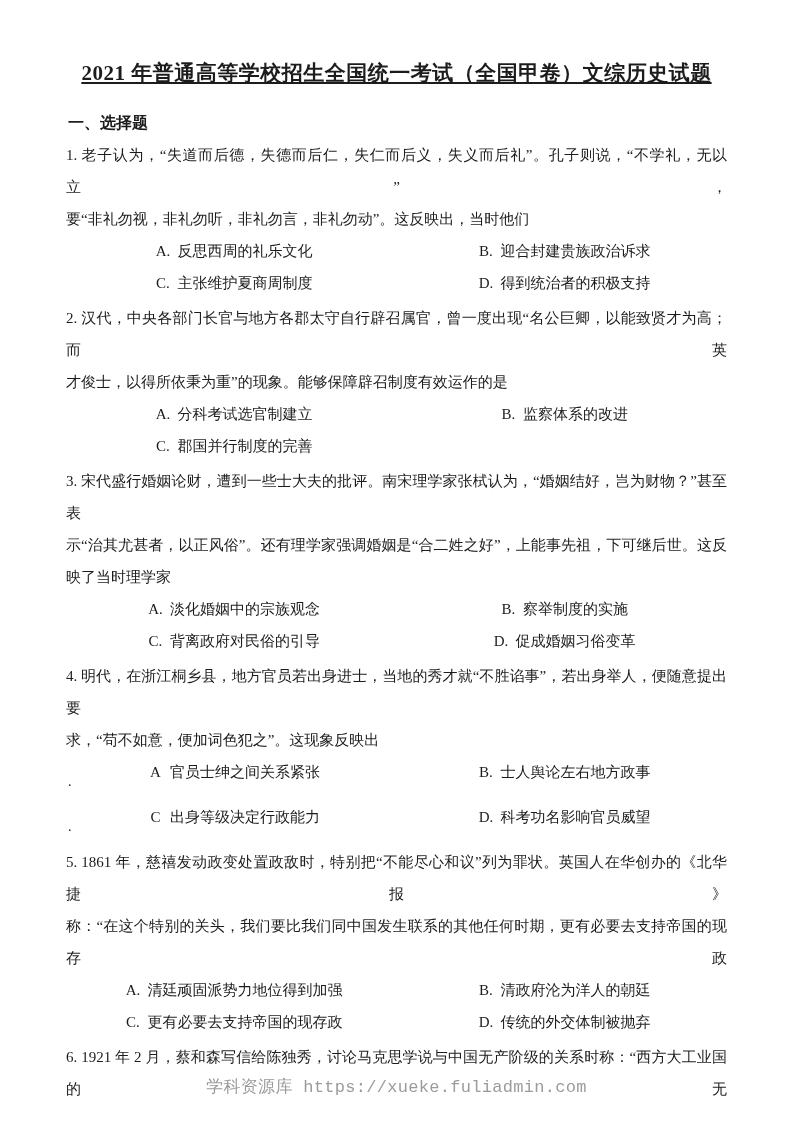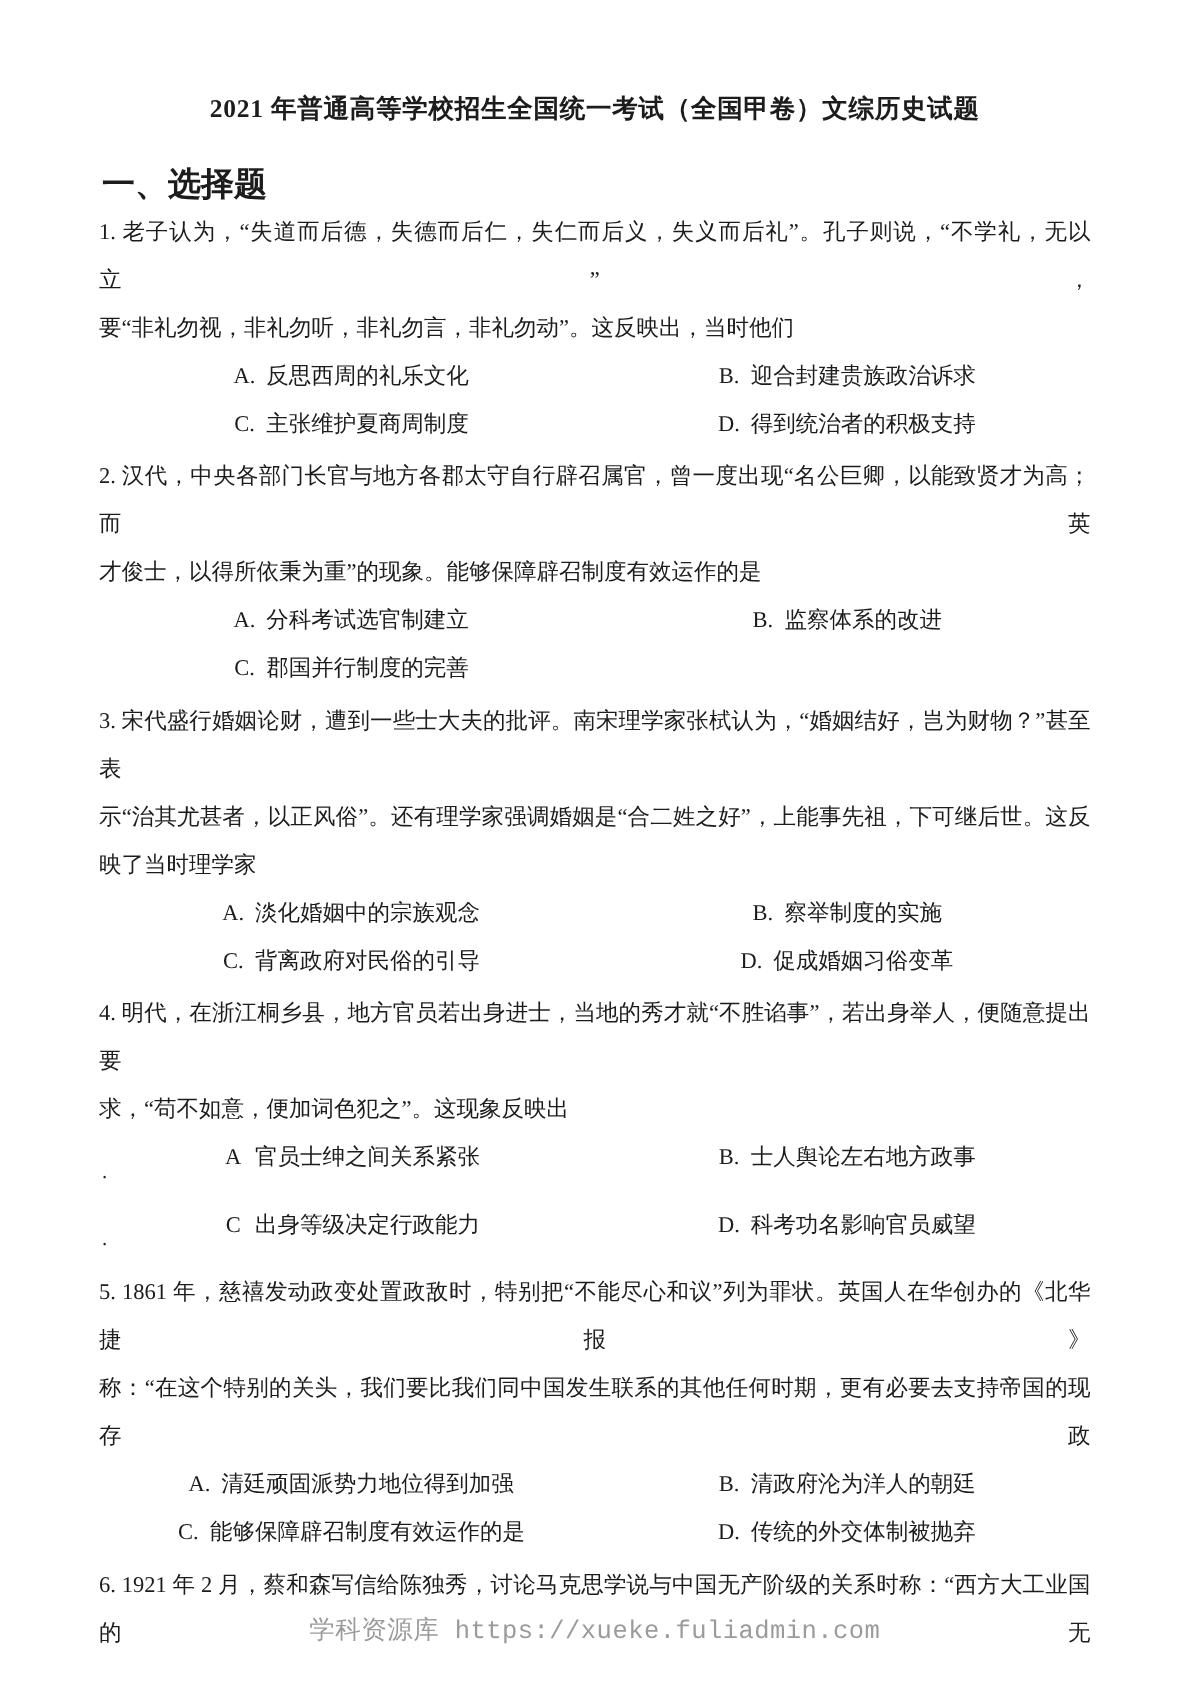--- a/index.html
+++ b/index.html
@@ -3,25 +3,25 @@
 <meta charset="utf-8">
 <style>
   html,body{margin:0;padding:0;background:#ffffff;}
   .page{
     width:793px;height:1122px;box-sizing:border-box;position:relative;
     background:#ffffff;color:#1c1c1c;overflow:hidden;
     padding:56px 66px 0 66px;
     font-family:"Liberation Serif","DejaVu Serif",serif;
   }
   .title{
-    font-size:17px;font-weight:700;text-align:center;
-    margin:0 0 0 0;line-height:34px;letter-spacing:0.5px;
+    font-size:21px;font-weight:700;text-align:center;
+    margin:0 0 0 0;line-height:34px;letter-spacing:0.5px;text-decoration:underline;
   }
   .section-heading{
-    font-size:22px;font-weight:700;margin:21px 0 4px 2px;line-height:24px;
+    font-size:16px;font-weight:700;margin:21px 0 4px 2px;line-height:24px;
   }
   .question{margin-top:3px;}
   .stem-line{
     font-size:15px;line-height:32px;white-space:normal;
   }
   .fill{text-align:justify;text-align-last:justify;}
   .opt-row{font-size:15px;line-height:32px;}
   .opt-row.two{display:grid;grid-template-columns:329px 1fr;text-align:center;}
   .opt-row.has-wrap{margin-bottom:13px;}
   .option{position:relative;}
@@ -91,21 +91,21 @@
         </div>
       </div>
       <div class="question">
         <div class="stem-line fill">5. 1861 年，慈禧发动政变处置政敌时，特别把“不能尽心和议”列为罪状。英国人在华创办的《北华捷报》</div>
         <div class="stem-line fill">称：“在这个特别的关头，我们要比我们同中国发生联系的其他任何时期，更有必要去支持帝国的现存政</div>
         <div class="opt-row two">
           <div class="option"><span class="opt-label">A.</span><span class="opt-text">清廷顽固派势力地位得到加强</span></div>
           <div class="option"><span class="opt-label">B.</span><span class="opt-text">清政府沦为洋人的朝廷</span></div>
         </div>
         <div class="opt-row two">
-          <div class="option"><span class="opt-label">C.</span><span class="opt-text">能够保障辟召制度有效运作的是</span></div>
+          <div class="option"><span class="opt-label">C.</span><span class="opt-text">更有必要去支持帝国的现存政</span></div>
           <div class="option"><span class="opt-label">D.</span><span class="opt-text">传统的外交体制被抛弃</span></div>
         </div>
       </div>
       <div class="question">
         <div class="stem-line fill">6. 1921 年 2 月，蔡和森写信给陈独秀，讨论马克思学说与中国无产阶级的关系时称：“西方大工业国的无</div>
       </div>
     </div>
   <div class="footer">
     <span>学科资源库</span>
     <span> </span>

